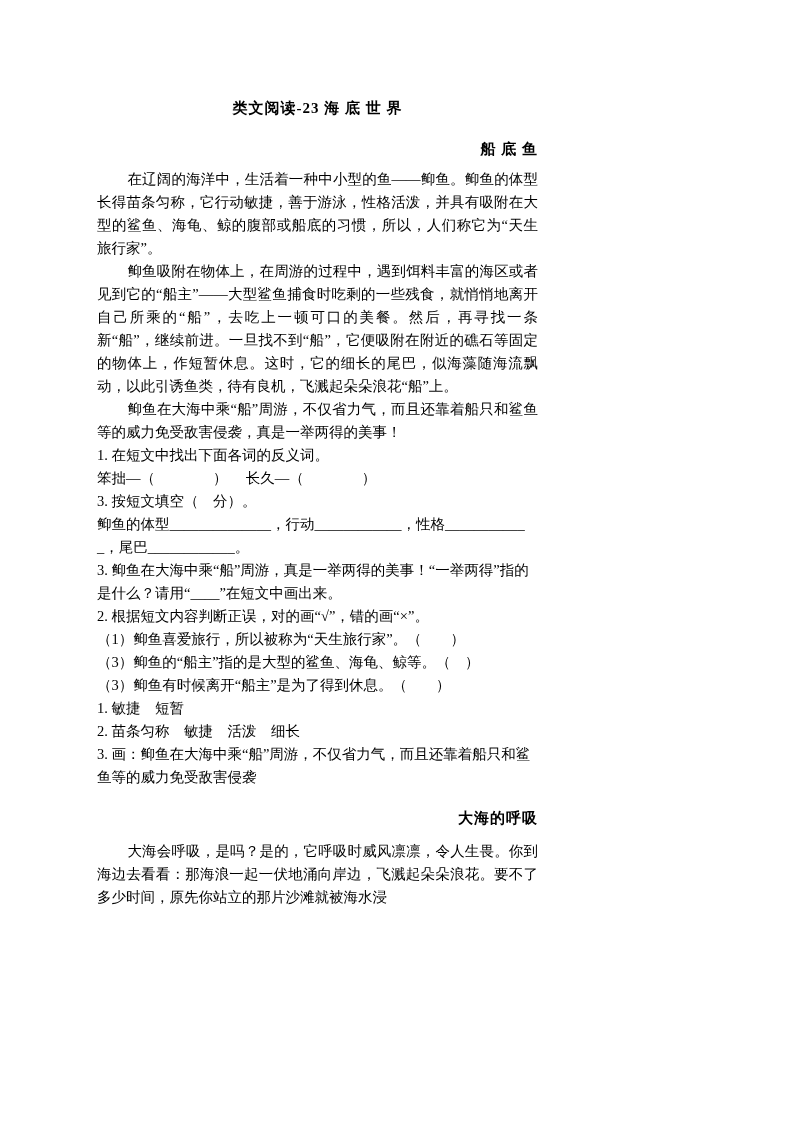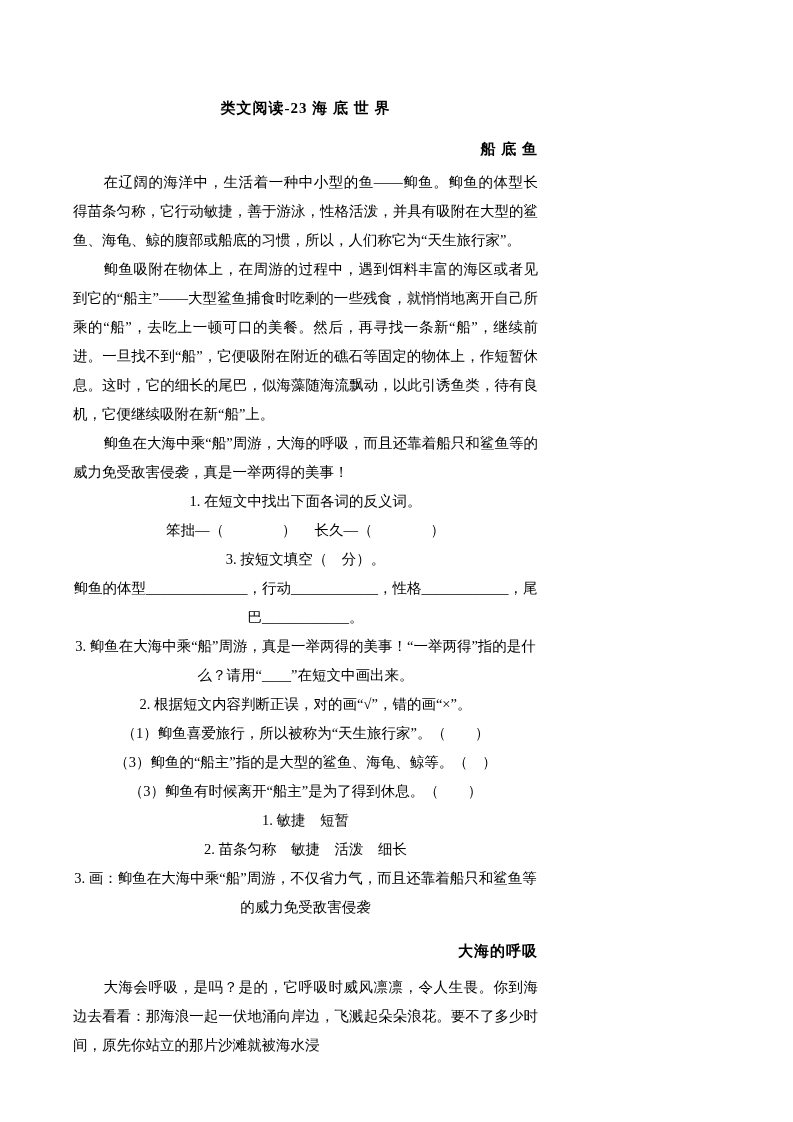--- a/index.html
+++ b/index.html
@@ -6,21 +6,21 @@
   html, body { background: #ffffff; }
   body {
     width: 793px;
     height: 1122px;
     color: #000000;
     font-family: "Liberation Serif", "DejaVu Serif", serif;
   }
   .page {
     width: 633px;
     height: 1122px;
-    padding: 93px 95px 0 73px;
+    padding: 93px 95px 0 97px;
     overflow: hidden;
     background: #ffffff;
   }
   .doc-title {
     font-size: 15px;
     font-weight: bold;
     text-align: center;
     line-height: 30px;
     margin-bottom: 11px;
     letter-spacing: 1px;
@@ -28,41 +28,41 @@
   .sub-title {
     font-size: 15px;
     font-weight: bold;
     text-align: right;
     line-height: 30px;
     margin-bottom: 4px;
     letter-spacing: 1px;
   }
   .para {
     font-size: 14.5px;
-    line-height: 29px;
+    line-height: 23px;
     text-align: justify;
     white-space: pre-wrap;
     word-break: break-all;
   }
   .indent { text-indent: 2.1em; }
-  .qline { text-align: center; }
+  .qline { text-align: left; }
   .section2-title { margin-top: 14px; margin-bottom: 7px; }
 </style>
 </head>
 <body>
 
 <div class="page">
 
   <h1 class="doc-title">类文阅读-23 海 底 世 界</h1>
 
   <h2 class="sub-title">船  底  鱼</h2>
 
   <p class="para indent">在辽阔的海洋中，生活着一种中小型的鱼——䲟鱼。䲟鱼的体型长得苗条匀称，它行动敏捷，善于游泳，性格活泼，并具有吸附在大型的鲨鱼、海龟、鲸的腹部或船底的习惯，所以，人们称它为“天生旅行家”。</p>
-  <p class="para indent">䲟鱼吸附在物体上，在周游的过程中，遇到饵料丰富的海区或者见到它的“船主”——大型鲨鱼捕食时吃剩的一些残食，就悄悄地离开自己所乘的“船”，去吃上一顿可口的美餐。然后，再寻找一条新“船”，继续前进。一旦找不到“船”，它便吸附在附近的礁石等固定的物体上，作短暂休息。这时，它的细长的尾巴，似海藻随海流飘动，以此引诱鱼类，待有良机，它便继续吸附在新“船”上。</p>
-  <p class="para indent">䲟鱼在大海中乘“船”周游，大海的呼吸，而且还靠着船只和鲨鱼等的威力免受敌害侵袭，真是一举两得的美事！</p>
+  <p class="para indent">䲟鱼吸附在物体上，在周游的过程中，遇到饵料丰富的海区或者见到它的“船主”——大型鲨鱼捕食时吃剩的一些残食，就悄悄地离开自己所乘的“船”，去吃上一顿可口的美餐。然后，再寻找一条新“船”，继续前进。一旦找不到“船”，它便吸附在附近的礁石等固定的物体上，作短暂休息。这时，它的细长的尾巴，似海藻随海流飘动，以此引诱鱼类，待有良机，飞溅起朵朵浪花“船”上。</p>
+  <p class="para indent">䲟鱼在大海中乘“船”周游，不仅省力气，而且还靠着船只和鲨鱼等的威力免受敌害侵袭，真是一举两得的美事！</p>
 
   <p class="para qline">1. 在短文中找出下面各词的反义词。</p>
   <p class="para qline">笨拙—（　　　　）　 长久—（　　　　）</p>
   <p class="para qline">3. 按短文填空（　分）。</p>
   <p class="para qline">䲟鱼的体型______________，行动____________，性格____________，尾巴____________。</p>
   <p class="para qline">3. 䲟鱼在大海中乘“船”周游，真是一举两得的美事！“一举两得”指的是什么？请用“____”在短文中画出来。</p>
   <p class="para qline">2. 根据短文内容判断正误，对的画“√”，错的画“×”。</p>
   <p class="para qline">（1）䲟鱼喜爱旅行，所以被称为“天生旅行家”。（　　）</p>
   <p class="para qline">（3）䲟鱼的“船主”指的是大型的鲨鱼、海龟、鲸等。（　）</p>
   <p class="para qline">（3）䲟鱼有时候离开“船主”是为了得到休息。（　　）</p>

